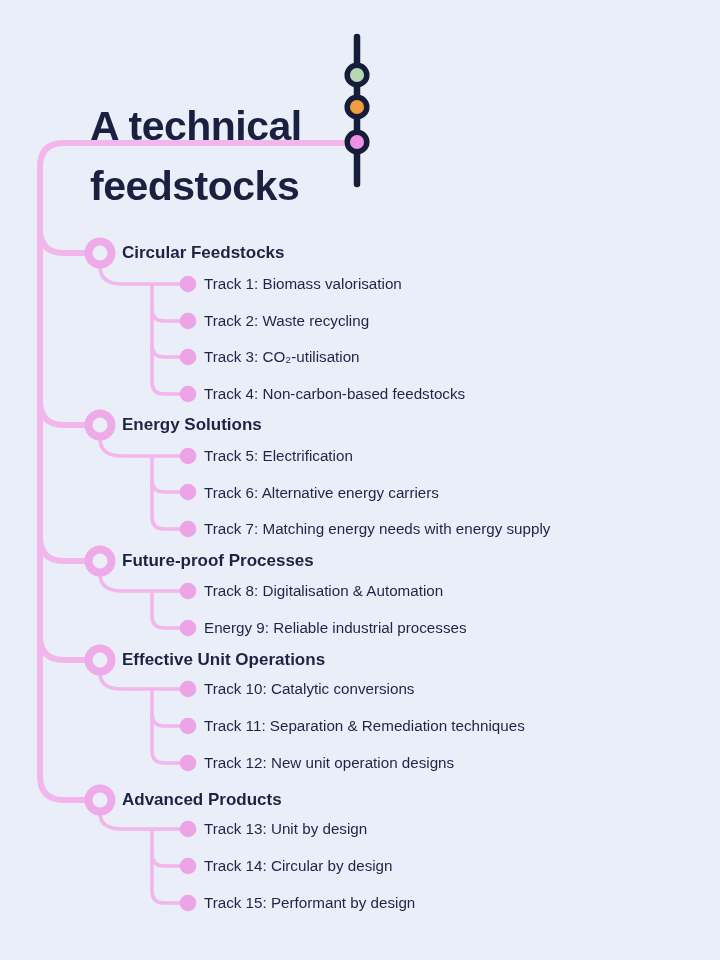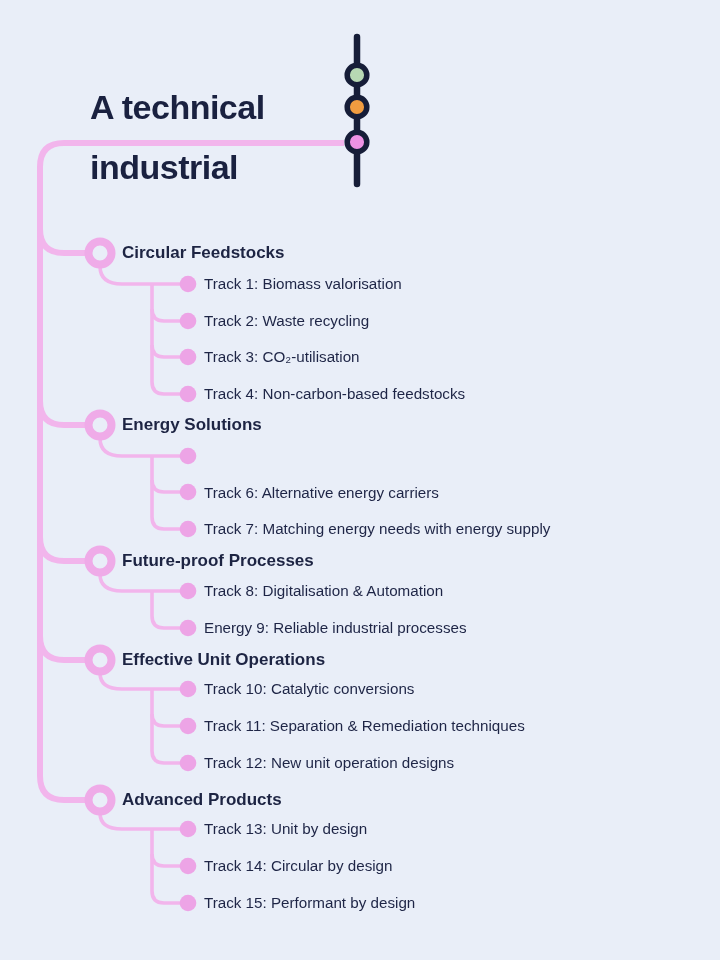--- a/index.html
+++ b/index.html
@@ -6,22 +6,22 @@
   .page{
     position:relative;
     width:720px;height:960px;
     background:#e9eef8;
     overflow:hidden;
     font-family:"Liberation Sans","DejaVu Sans",sans-serif;
     color:#1d2443;
   }
   .tree-svg{position:absolute;left:0;top:0;}
   .title{
-    position:absolute;left:90px;top:77px;
-    font-size:34px;line-height:60px;font-weight:800;
+    position:absolute;left:90px;top:96px;
+    font-size:41px;line-height:60px;font-weight:800;
     color:#1a2140;letter-spacing:-0.5px;
   }
   .cat-label{
     position:absolute;left:122px;height:30px;line-height:30px;
     font-size:17px;font-weight:700;color:#1d2443;white-space:nowrap;
   }
   .track-label{
     position:absolute;left:204px;height:22px;line-height:22px;
     font-size:15.2px;font-weight:400;color:#1e2546;white-space:nowrap;
   }
@@ -98,33 +98,34 @@
     <g>
       <path d="M 357 37 L 357 184" stroke="#161d38" stroke-width="6.5" stroke-linecap="round" fill="none"></path>
       <circle cx="357" cy="75" r="9.8" stroke="#161d38" stroke-width="5.5" fill="#b7d8b3"></circle>
       <circle cx="357" cy="107" r="9.8" stroke="#161d38" stroke-width="5.5" fill="#f19c40"></circle>
       <circle cx="357" cy="142" r="9.8" stroke="#161d38" stroke-width="5.5" fill="#ee92e4"></circle>
     </g>
   </svg>
 
   <div class="title">
     <div>A technical</div>
-    <div>industrial</div>
+    <div>feedstocks</div>
   </div>
 
   <div class="cat-label cat-1">Circular Feedstocks</div>
   <div class="cat-label cat-2">Energy Solutions</div>
   <div class="cat-label cat-4">Effective Unit Operations</div>
   <div class="cat-label cat-3">Future-proof Processes</div>
   <div class="cat-label cat-5">Advanced Products</div>
 
   <div class="track-label t-1">Track 1: Biomass valorisation</div>
   <div class="track-label t-2">Track 2: Waste recycling</div>
   <div class="track-label t-3">Track 3: CO₂-utilisation</div>
   <div class="track-label t-4">Track 4: Non-carbon-based feedstocks</div>
+  <div class="track-label t-5">Track 5: Electrification</div>
   <div class="track-label t-6">Track 6: Alternative energy carriers</div>
   <div class="track-label t-7">Track 7: Matching energy needs with energy supply</div>
   <div class="track-label t-8">Track 8: Digitalisation &amp; Automation</div>
   <div class="track-label t-9">Energy 9: Reliable industrial processes</div>
   <div class="track-label t-10">Track 10: Catalytic conversions</div>
   <div class="track-label t-11">Track 11: Separation &amp; Remediation techniques</div>
   <div class="track-label t-12">Track 12: New unit operation designs</div>
   <div class="track-label t-13">Track 13: Unit by design</div>
   <div class="track-label t-14">Track 14: Circular by design</div>
   <div class="track-label t-15">Track 15: Performant by design</div>

